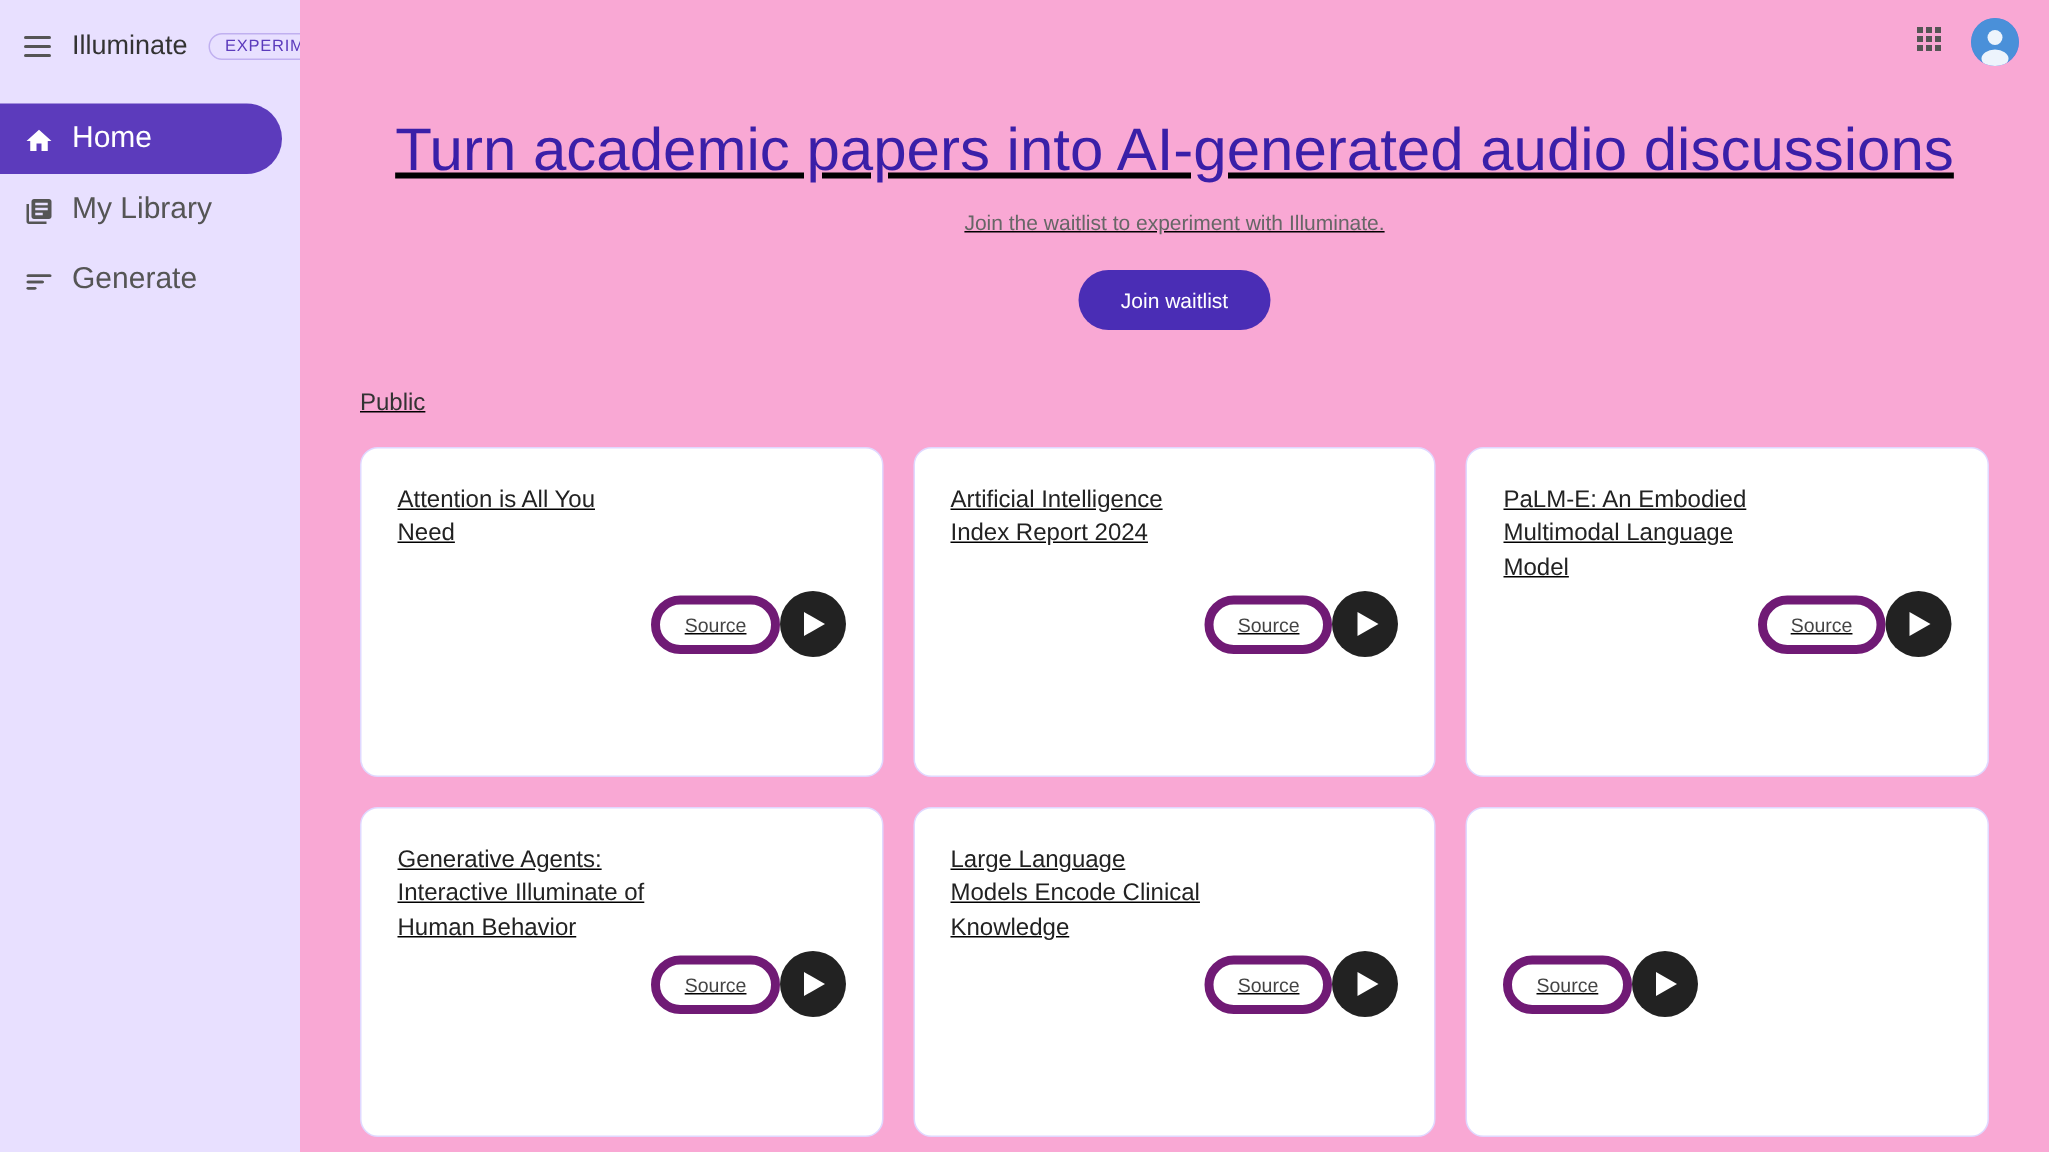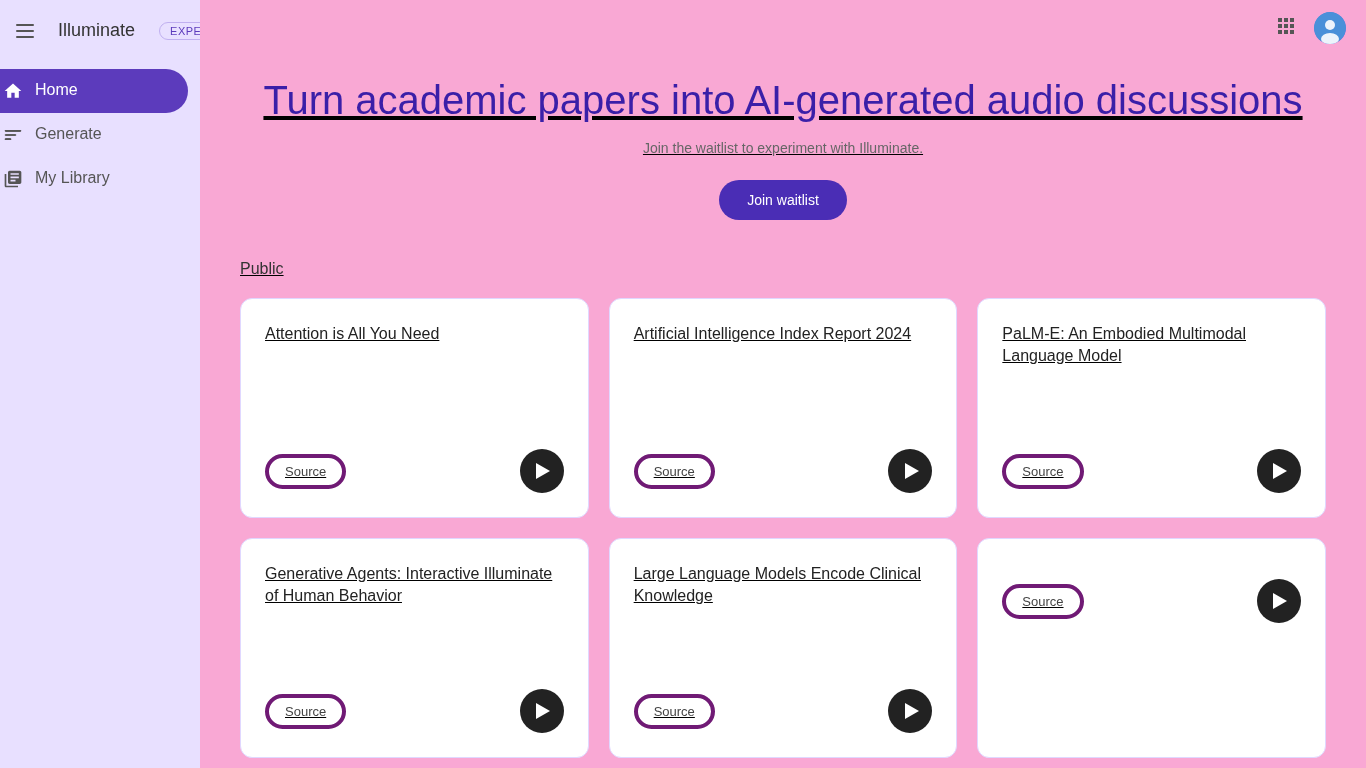--- a/index.html
+++ b/index.html
@@ -49,28 +49,28 @@
       font-weight: 400;
     }
 
     .sidebar-nav {
       flex: 1;
       padding: 8px 0;
     }
 
     .nav-item {
       display: flex;
-      align-items: flex-start;
+      align-items: flex-end;
       gap: 12px;
-      padding: 12px 3px;
+      padding: 12px 16px;
       cursor: pointer;
       border-radius: 0 24px 24px 0;
       margin-right: 12px;
       color: #555;
-      font-size: 16px;
+      font-size: 20px;
     }
 
     .nav-item.active {
       background-color: #5c3bbc;
       color: white;
     }
 
     .nav-item .nav-icon {
       width: 20px;
       height: 20px;
@@ -181,21 +181,20 @@
       display: grid;
       grid-template-columns: repeat(3, 1fr);
       gap: 20px;
     }
 
     .card {
       background: white;
       border-radius: 12px;
       padding: 24px;
       display: flex;
-      flex-direction: column;
       justify-content: space-between;
       min-height: 220px;
       cursor: pointer;
       border: 1px solid #e0d8ff;
     }
 
     .card-title {
       font-size: 16px;
       color: #222;
       font-weight: 500;
@@ -205,21 +204,21 @@
 
     .card-footer {
       display: flex;
       align-items: center;
       justify-content: space-between;
       margin-top: 16px;
     }
 
     .source-btn {
       background: transparent;
-      border: 4px solid #701a75;
+      border: 6px solid #701a75;
       padding: 6px 16px;
       border-radius: 20px;
       font-size: 13px;
       color: #444;
       cursor: pointer;
       font-family: inherit;
     }
 
     .play-btn {
       width: 44px;
@@ -263,21 +262,21 @@
       padding: 2px 10px;
       font-size: 11px;
       color: #5c3bbc;
       text-transform: uppercase;
       letter-spacing: 0.5px;
     }
 
     .logo-area {
       display: flex;
       align-items: center;
-      gap: 24px;
+      gap: 14px;
       padding: 8px 16px 20px 16px;
     }
 
     
     svg {
       flex-shrink: 0;
     }
   </style>
 </head>
 <body>
@@ -300,36 +299,36 @@
         <svg width="20" height="20" viewBox="0 0 24 24" fill="white">
           <path d="M10 20v-6h4v6h5v-8h3L12 3 2 12h3v8z"></path>
         </svg>
       </span>
       <span>Home</span>
     </div>
 
     <div class="nav-item">
       <span class="nav-icon">
         <svg width="20" height="20" viewBox="0 0 24 24" fill="#555">
+          <path d="M4 6H2v14c0 1.1.9 2 2 2h14v-2H4V6zm16-4H8c-1.1 0-2 .9-2 2v12c0 1.1.9 2 2 2h12c1.1 0 2-.9 2-2V4c0-1.1-.9-2-2-2zm-1 9H9V9h10v2zm-4 4H9v-2h6v2zm4-8H9V5h10v2z"></path>
+        </svg>
+      </span>
+      <span>My Library</span>
+    </div>
+
+    <div class="nav-item">
+      <span class="nav-icon">
+        <svg width="20" height="20" viewBox="0 0 24 24" fill="#555">
           <path d="M3 18h6v-2H3v2zm0-5h12v-2H3v2zm0-7v2h18V6H3zm0 0"></path>
           <rect x="2" y="6" width="20" height="2" rx="1"></rect>
           <rect x="2" y="11" width="14" height="2" rx="1"></rect>
           <rect x="2" y="16" width="8" height="2" rx="1"></rect>
         </svg>
       </span>
       <span>Generate</span>
-    </div>
-
-    <div class="nav-item">
-      <span class="nav-icon">
-        <svg width="20" height="20" viewBox="0 0 24 24" fill="#555">
-          <path d="M4 6H2v14c0 1.1.9 2 2 2h14v-2H4V6zm16-4H8c-1.1 0-2 .9-2 2v12c0 1.1.9 2 2 2h12c1.1 0 2-.9 2-2V4c0-1.1-.9-2-2-2zm-1 9H9V9h10v2zm-4 4H9v-2h6v2zm4-8H9V5h10v2z"></path>
-        </svg>
-      </span>
-      <span>My Library</span>
     </div>
   </nav>
 
 </aside>
 
 <div class="topbar">
   <span class="grid-icon">
     <svg width="24" height="24" viewBox="0 0 24 24" fill="#555">
       <path d="M4 8h4V4H4v4zm6 12h4v-4h-4v4zm-6 0h4v-4H4v4zm0-6h4v-4H4v4zm6 0h4v-4h-4v4zm6-10v4h4V4h-4zm-6 4h4V4h-4v4zm6 6h4v-4h-4v4zm0 6h4v-4h-4v4z"></path>
     </svg>

